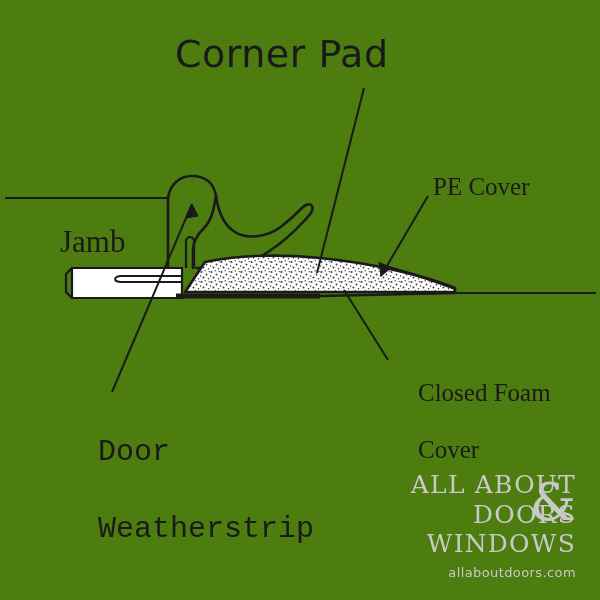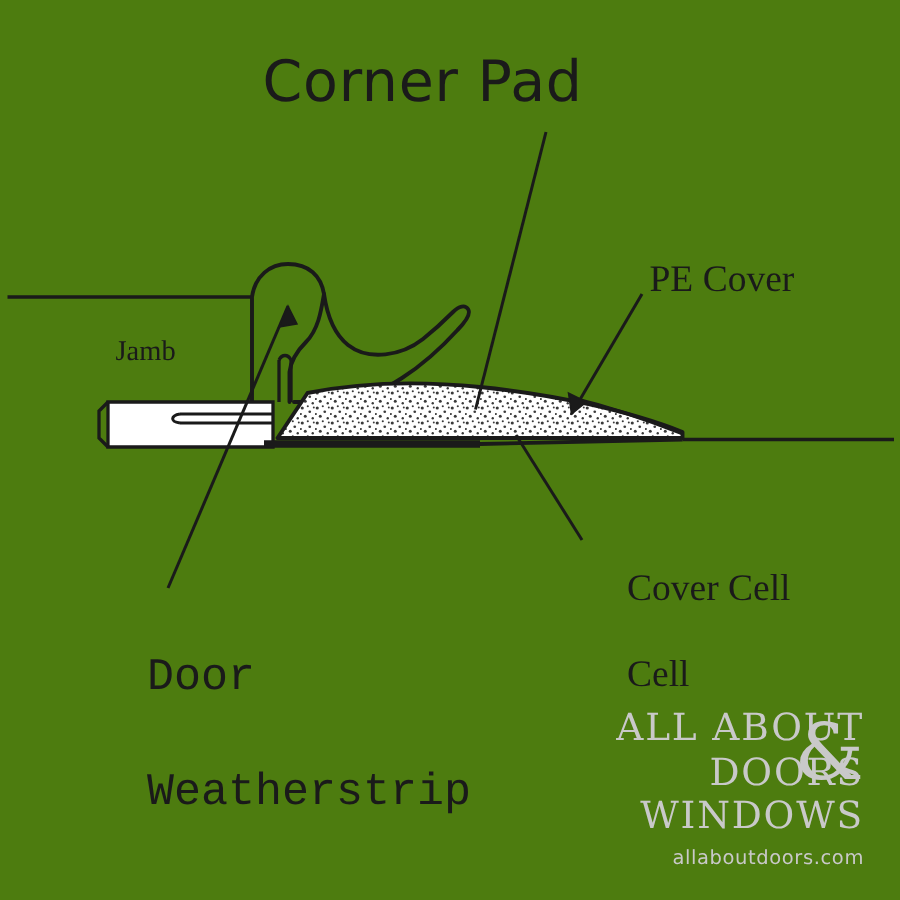--- a/index.html
+++ b/index.html
@@ -28,23 +28,23 @@
     font-size: 38px;
     font-family: "DejaVu Sans", sans-serif;
     letter-spacing: 0.5px;
   }
   #label-pe-cover {
     left: 433px;
     top: 173px;
     font-size: 25px;
   }
   #label-jamb {
-    left: 77px;
+    left: 60px;
     top: 224px;
-    font-size: 19px;
+    font-size: 31px;
   }
   #label-closed-cell {
     left: 393px;
     top: 350px;
     font-size: 25px;
   }
   #label-door-ws {
     left: 26px;
     top: 395px;
     font-size: 30px;
@@ -184,22 +184,22 @@
       <path d="M 112,392 L 192,204" stroke="#1a1a1a" stroke-width="2" fill="none"></path>
       <path d="M 192,204 L 186,218 L 198,216 Z" fill="#1a1a1a" stroke="#1a1a1a" stroke-width="1"></path>
     </g>
   </svg>
 
   <div class="label" id="title">Corner Pad</div>
   <div class="label" id="label-pe-cover">PE Cover</div>
   <div class="label" id="label-jamb">Jamb</div>
 
   <div class="label" id="label-closed-cell">
-    <span>Cover Cell</span><br>
-    <span>Cell</span>
+    <span>Closed Foam</span><br>
+    <span>Cover</span>
   </div>
 
   <div class="label" id="label-door-ws">
     <span>Door</span><br>
     <span>Weatherstrip</span>
   </div>
 
   <div id="watermark">
     <span class="wm-line">ALL ABOUT</span>
     <span class="wm-line">DOORS</span>

